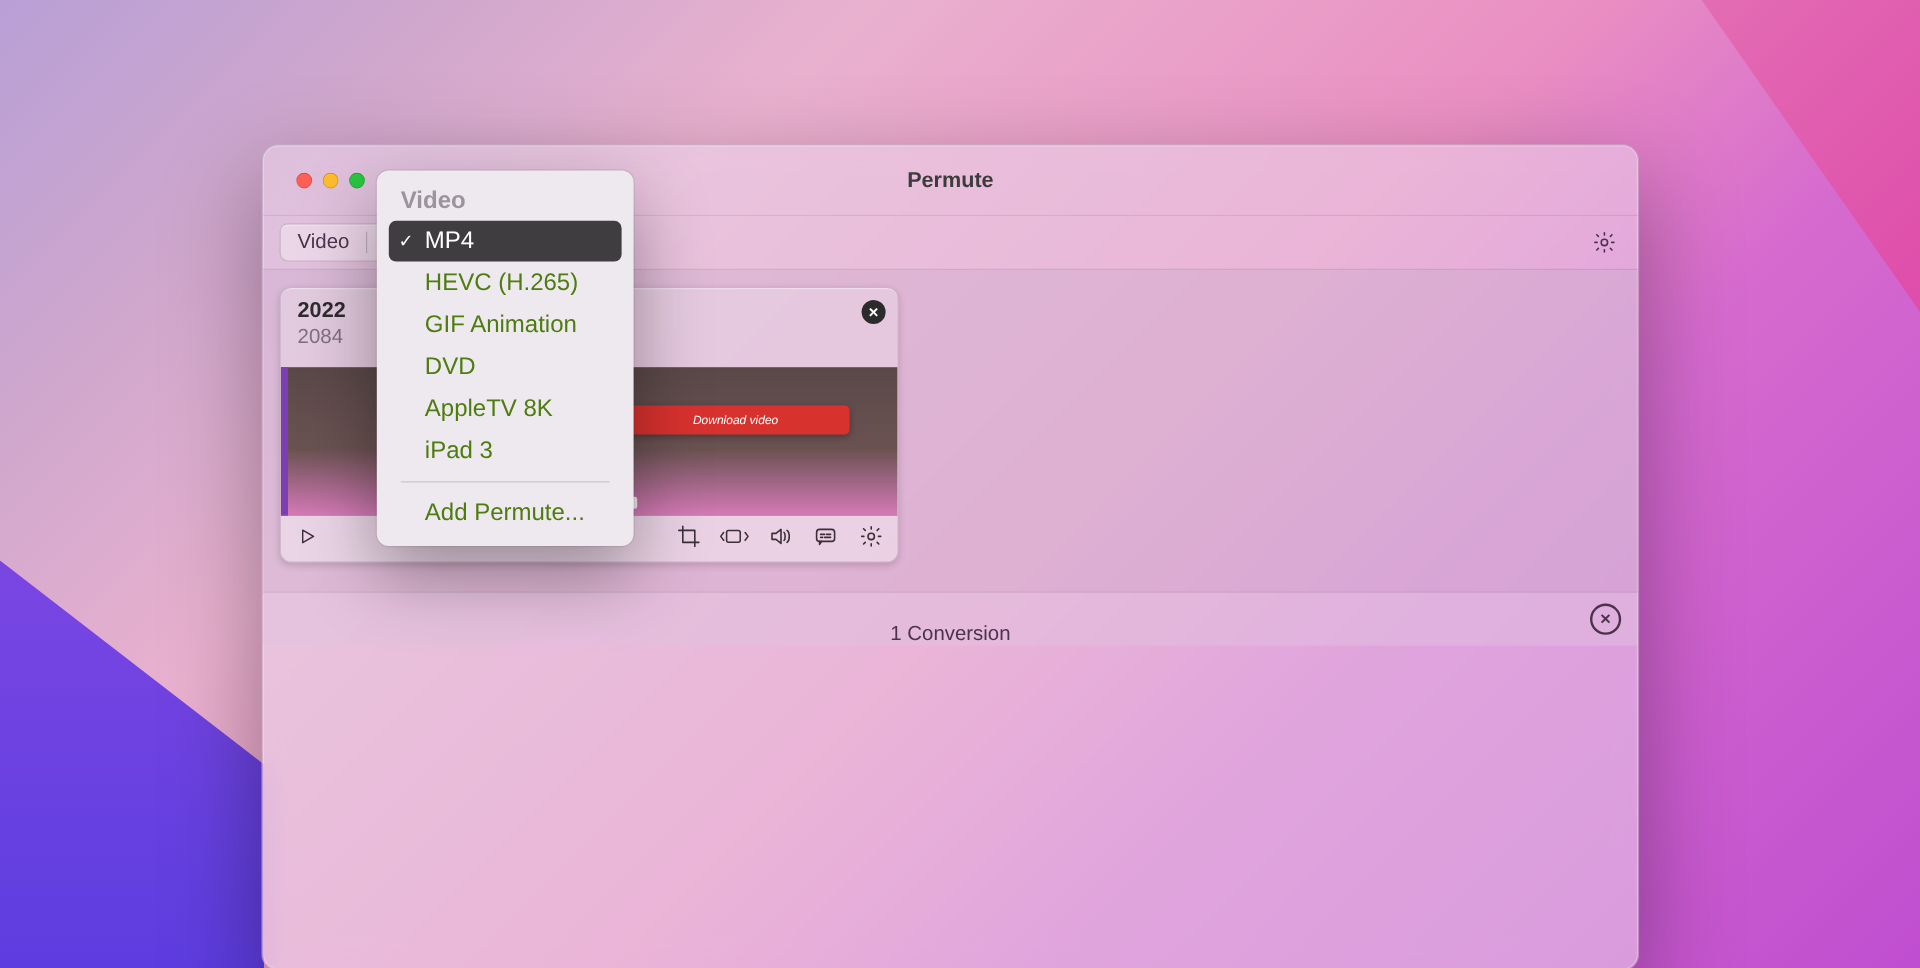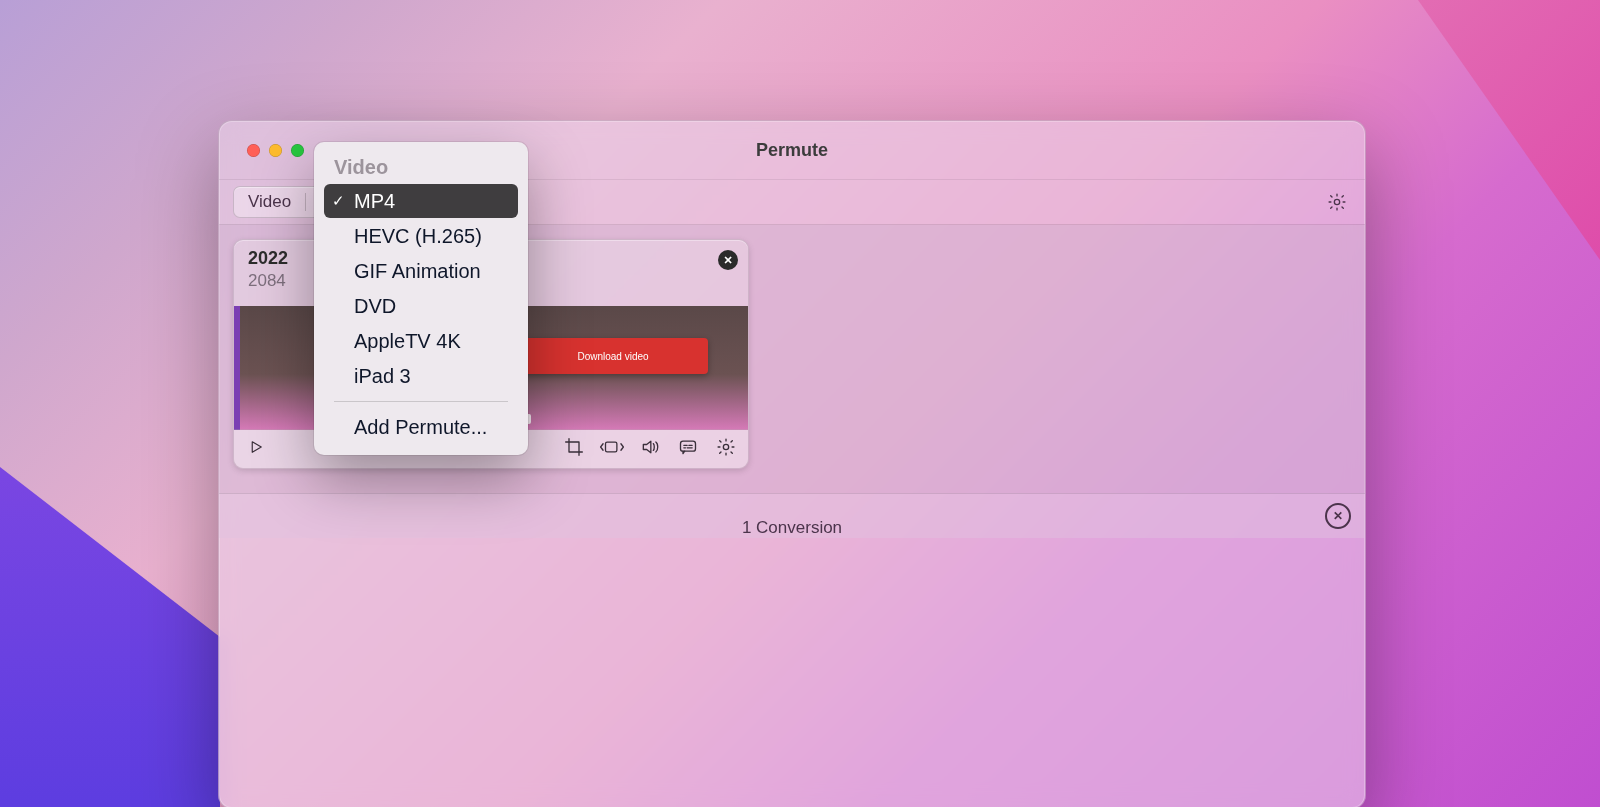--- a/index.html
+++ b/index.html
@@ -138,27 +138,28 @@
     filter: blur(0.4px);
   }
   .thumb::before {
     content: "";
     position: absolute; left: 0; top: 0; bottom: 0; width: 6px;
     background: #7b3fb3;
   }
   .thumb .overlay-card {
     position: absolute;
     right: 40px; top: 32px;
-    width: 190px; height: 36px;
+    width: 190px; height: 24px;
     border-radius: 4px;
     background: #d8322f;
     color: #fff;
     font-size: 10px;
     display: flex; align-items: center; justify-content: center;
     box-shadow: 0 2px 6px rgba(0,0,0,0.3);
+    font-style: italic;
   }
   .thumb .mini-controls {
     position: absolute; left: 50%; transform: translateX(-50%);
     bottom: 6px; display: flex; gap: 8px;
   }
   .thumb .mini-controls span { width: 14px; height: 10px; background: rgba(255,255,255,0.85); display: inline-block; border-radius: 2px; }
 
   .card-tools {
     position: absolute; left: 0; right: 0; bottom: 0;
     height: 38px;
@@ -202,21 +203,21 @@
     color: #9c949c;
     font-weight: 700;
     font-size: 20px;
     padding: 6px 14px 4px;
   }
   .popover .item {
     display: flex; align-items: center;
     height: 34px;
     padding: 0 14px 0 30px;
     font-size: 20px;
-    color: #0f172a;
+    color: #4d7c0f;
     border-radius: 6px;
     margin: 1px 4px;
     position: relative;
   }
   .popover .item.selected {
     background: #3f3d3f; color: #fff;
   }
   .popover .item .check {
     position: absolute; left: 8px; top: 50%; transform: translateY(-52%);
     font-size: 15px;
@@ -355,21 +356,21 @@
       <div class="item">
         <span>HEVC (H.265)</span>
       </div>
       <div class="item">
         <span>GIF Animation</span>
       </div>
       <div class="item">
         <span>DVD</span>
       </div>
       <div class="item">
-        <span>AppleTV 4K</span>
+        <span>AppleTV 8K</span>
       </div>
       <div class="item">
         <span>iPad 3</span>
       </div>
     </div>
   <hr>
   <div class="item">
     <span>Add Permute...</span>
   </div>
 </div>

